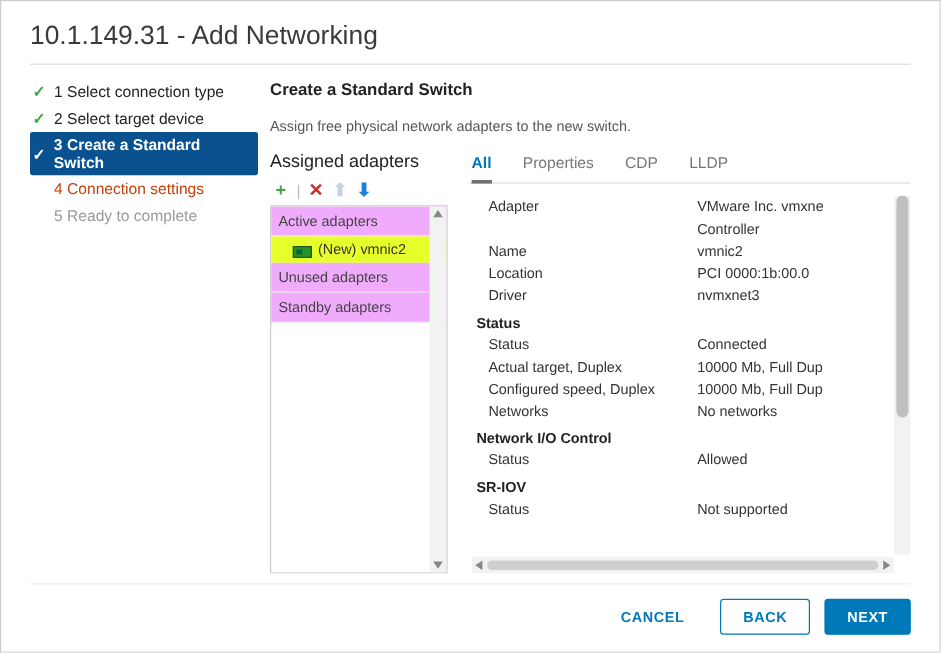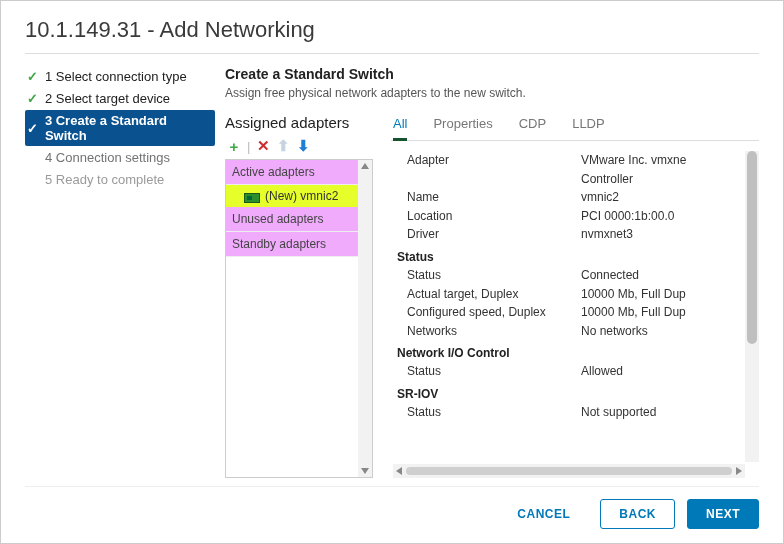--- a/index.html
+++ b/index.html
@@ -2,49 +2,49 @@
 <html><head>
 <meta charset="utf-8">
 <style>
 *{box-sizing:border-box;margin:0;padding:0}
 body{font-family:Arial,Helvetica,sans-serif;font-size:13px;color:#333;background:#fff}
 .dialog{width:784px;height:544px;border:1px solid #ccc;padding:16px 24px 14px;display:flex;flex-direction:column}
 .dlg-title{font-size:22px;font-weight:300;color:#3a3a3a;margin-bottom:10px}
 .hr{border:0;border-top:1px solid #ddd;margin-bottom:12px}
 .body{display:flex;flex:1;overflow:hidden}
 .steps{width:200px;padding-right:10px}
-.step{display:flex;align-items:center;font-size:13px;color:#737373;padding:3px 4px 3px 2px;margin-bottom:1px}
+.step{display:flex;align-items:center;font-size:13px;color:#c2410c;padding:3px 4px 3px 2px;margin-bottom:1px}
 .step .chk{color:#3fa845;font-weight:bold;margin-right:6px;width:12px}
 .step.done{color:#222}
 .step.active{background:#0a518f;color:#fff;font-weight:600;border-radius:2px}
 .step.active .chk{color:#fff}
 .step.disabled{color:#9a9a9a}
 .step.disabled .chk{color:#9a9a9a}
 .main{flex:1;display:flex;flex-direction:column}
-.mtitle{font-size:14px;font-weight:600;color:#222;margin-bottom:4px}
+.mtitle{font-size:14px;font-weight:600;color:#222;margin-bottom:16px}
 .mdesc{font-size:12px;color:#555;margin-bottom:14px}
 .cols{display:flex;flex:1;overflow:hidden}
 .left{width:148px;display:flex;flex-direction:column}
 .ltitle{font-size:15px;color:#222;margin-bottom:6px}
 .toolbar{display:flex;align-items:center;gap:2px;margin-bottom:4px}
 .toolbar .ic{width:18px;height:18px;display:flex;align-items:center;justify-content:center;font-size:15px;font-weight:bold;cursor:pointer}
 .divv{color:#bbb;margin:0 2px}
 .listbox{border:1px solid #ccc;flex:1;overflow:hidden;position:relative;background:#fff}
 .lheader{font-size:12px;color:#444;padding:5px 6px;border-bottom:1px solid #eee;background:#f0abfc}
 .lrow{padding:4px 6px 4px 18px;font-size:12px;color:#333;display:flex;align-items:flex-end}
 .lrow.sel{background:#e6ff2b}
 .nic{display:inline-block;width:16px;height:10px;background:#2a8f2a;border:1px solid #1a5a1a;margin-right:5px;position:relative}
 .nic:before{content:"";position:absolute;left:2px;top:2px;width:5px;height:4px;background:#063}
 .listbox .vs{position:absolute;right:0;top:0;bottom:0;width:14px;background:#f2f2f2}
 .listbox .vs:before{content:"";position:absolute;top:3px;left:3px;width:0;height:0;border-left:4px solid transparent;border-right:4px solid transparent;border-bottom:6px solid #888}
 .listbox .vs:after{content:"";position:absolute;bottom:3px;left:3px;width:0;height:0;border-left:4px solid transparent;border-right:4px solid transparent;border-top:6px solid #888}
 .right{flex:1;margin-left:18px;display:flex;flex-direction:column}
 .tabs{display:flex;gap:26px;border-bottom:1px solid #ddd;padding-left:2px}
 .tab{font-size:13px;color:#777;padding:2px 0 7px;cursor:pointer}
-.tab.active{color:#0079b8;border-bottom:3px solid #14532d;margin-bottom:-1px;font-weight:400}
+.tab.active{color:#0079b8;border-bottom:3px solid #737373;margin-bottom:-1px;font-weight:700}
 .details{flex:1;overflow:hidden;position:relative;padding:10px 0 0 2px}
 .dwrap{position:absolute;top:10px;left:2px;right:0;bottom:0;overflow:hidden}
 .kv{display:flex;font-size:12px;color:#333;padding:0 12px 0 14px;line-height:1.55}
 .kv .k{width:174px;color:#333}
 .kv .v{flex:1;color:#333;white-space:nowrap;overflow:hidden}
 .sec{font-size:12px;font-weight:600;padding:6px 12px 2px 4px;color:#222}
 .dv-scroll{position:absolute;right:0;top:0;bottom:16px;width:14px;background:#f2f2f2}
 .dv-scroll .th{position:absolute;left:2px;right:2px;top:0;height:62%;background:#bfbfbf;border-radius:6px}
 .dh-scroll{position:absolute;left:0;right:14px;bottom:0;height:14px;background:#f2f2f2;display:flex;align-items:center;justify-content:space-between;padding:0 3px}
 .dh-scroll:before{content:"";width:0;height:0;border-top:4px solid transparent;border-bottom:4px solid transparent;border-right:6px solid #888}

